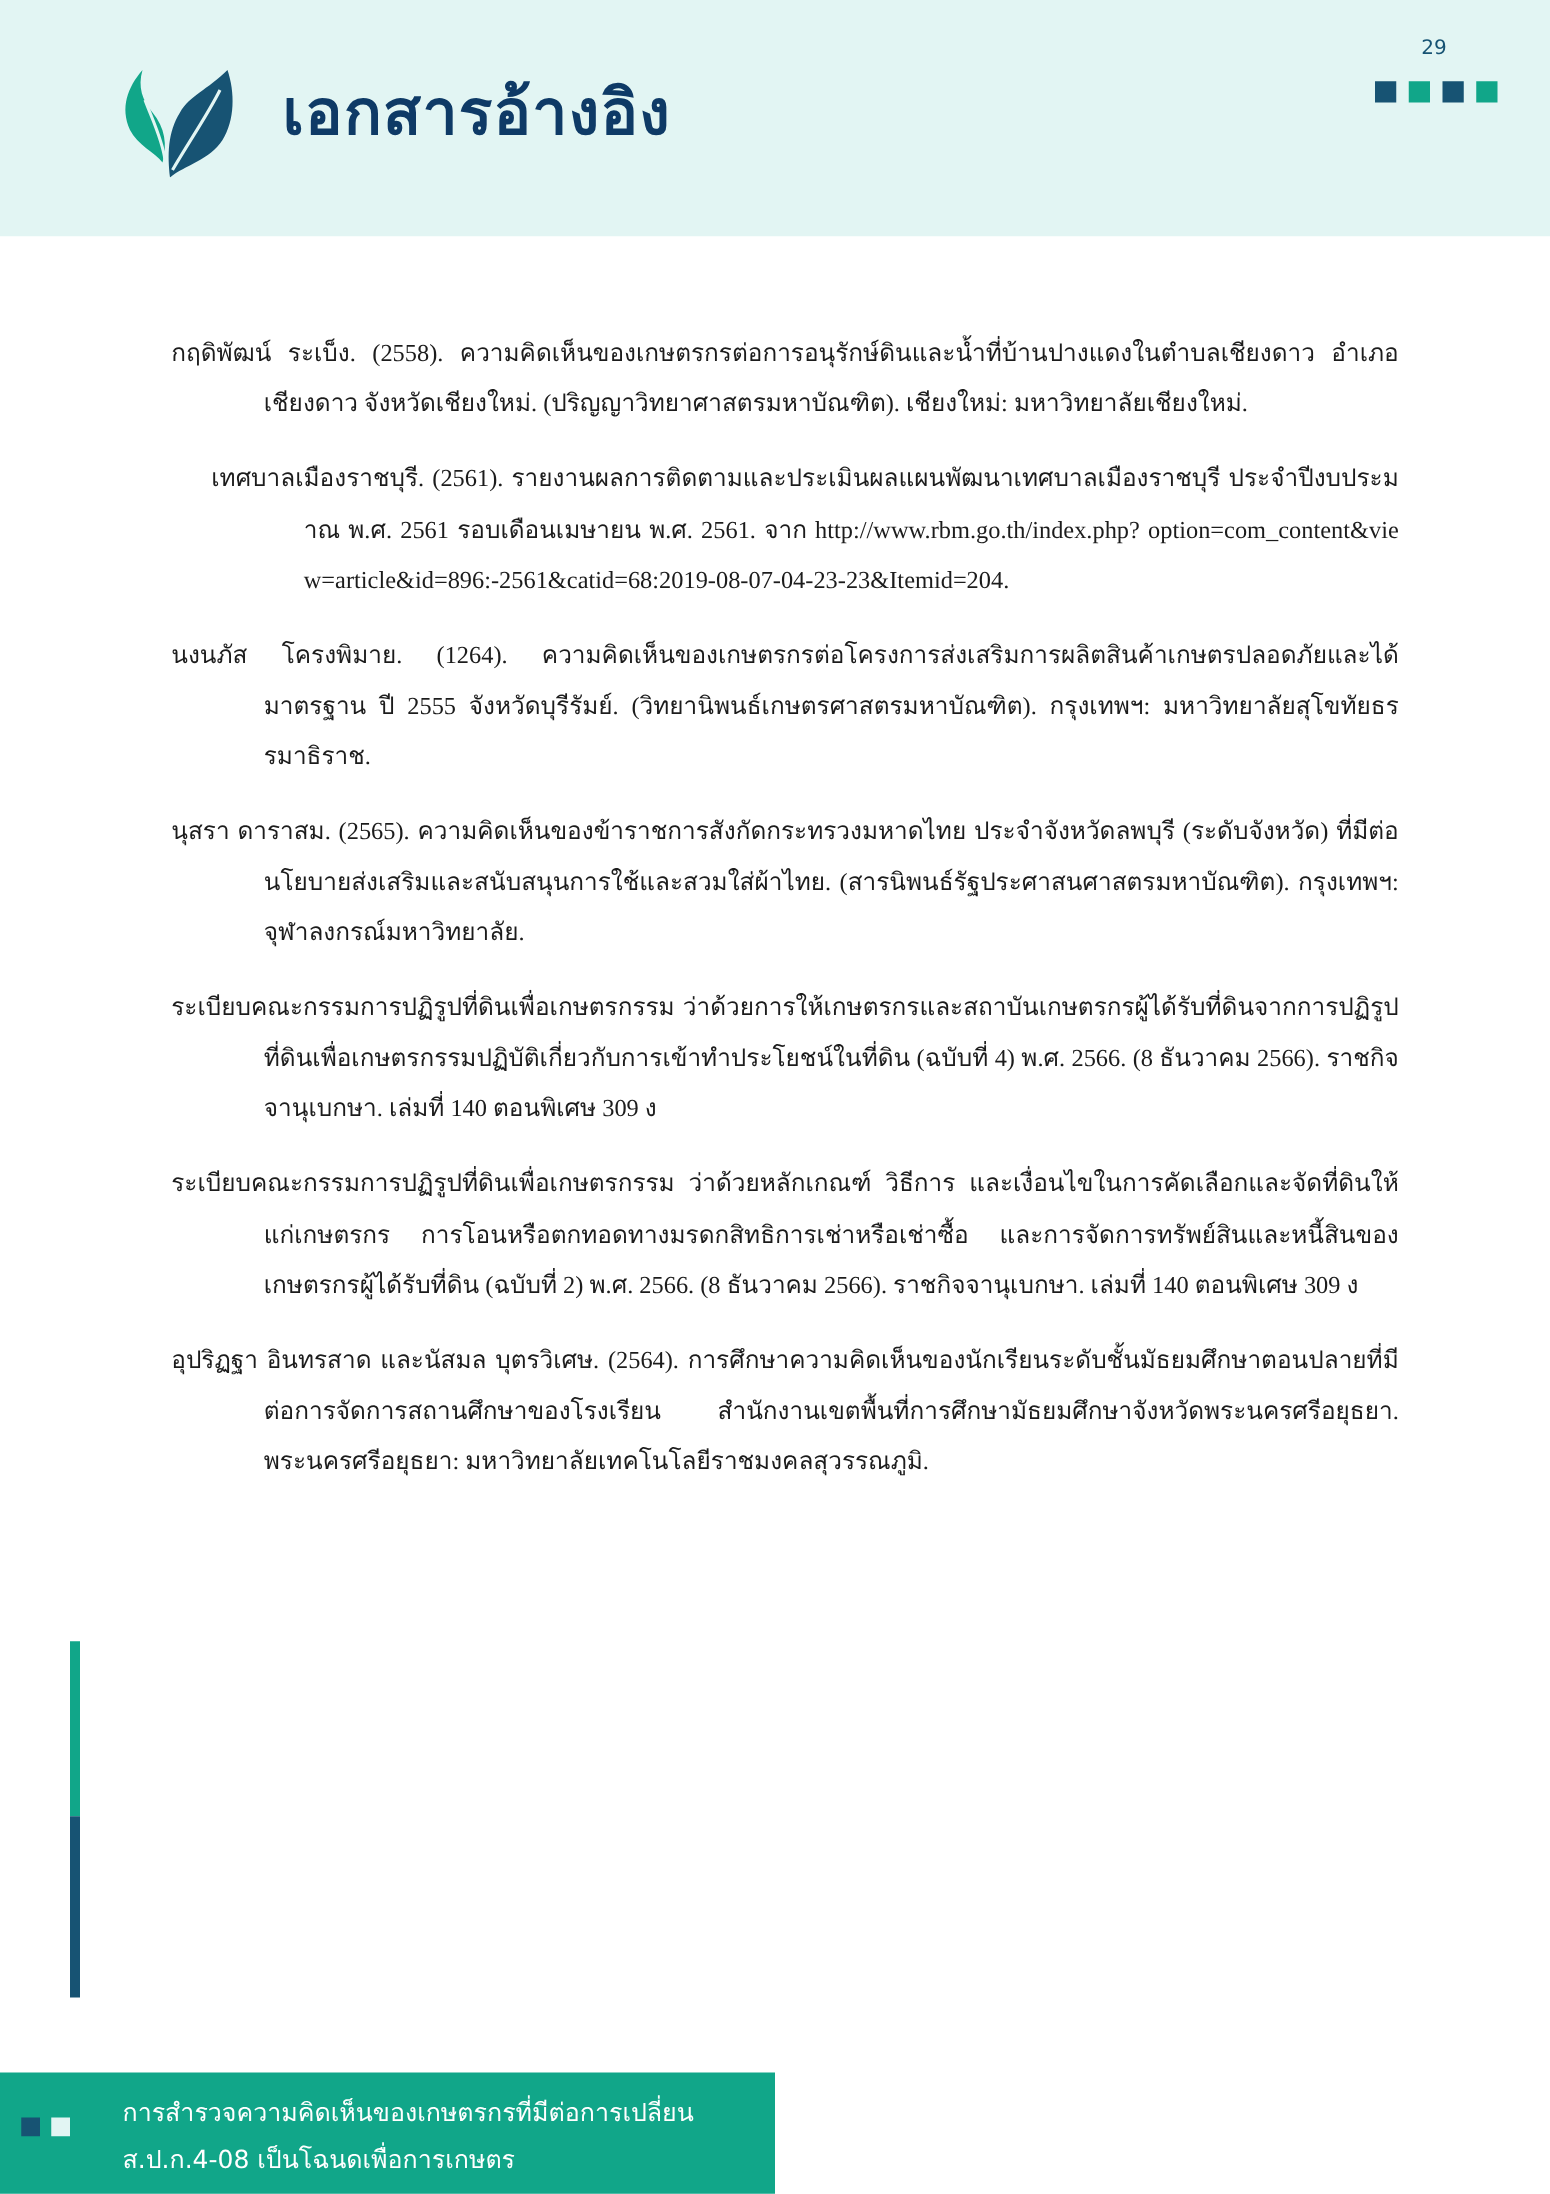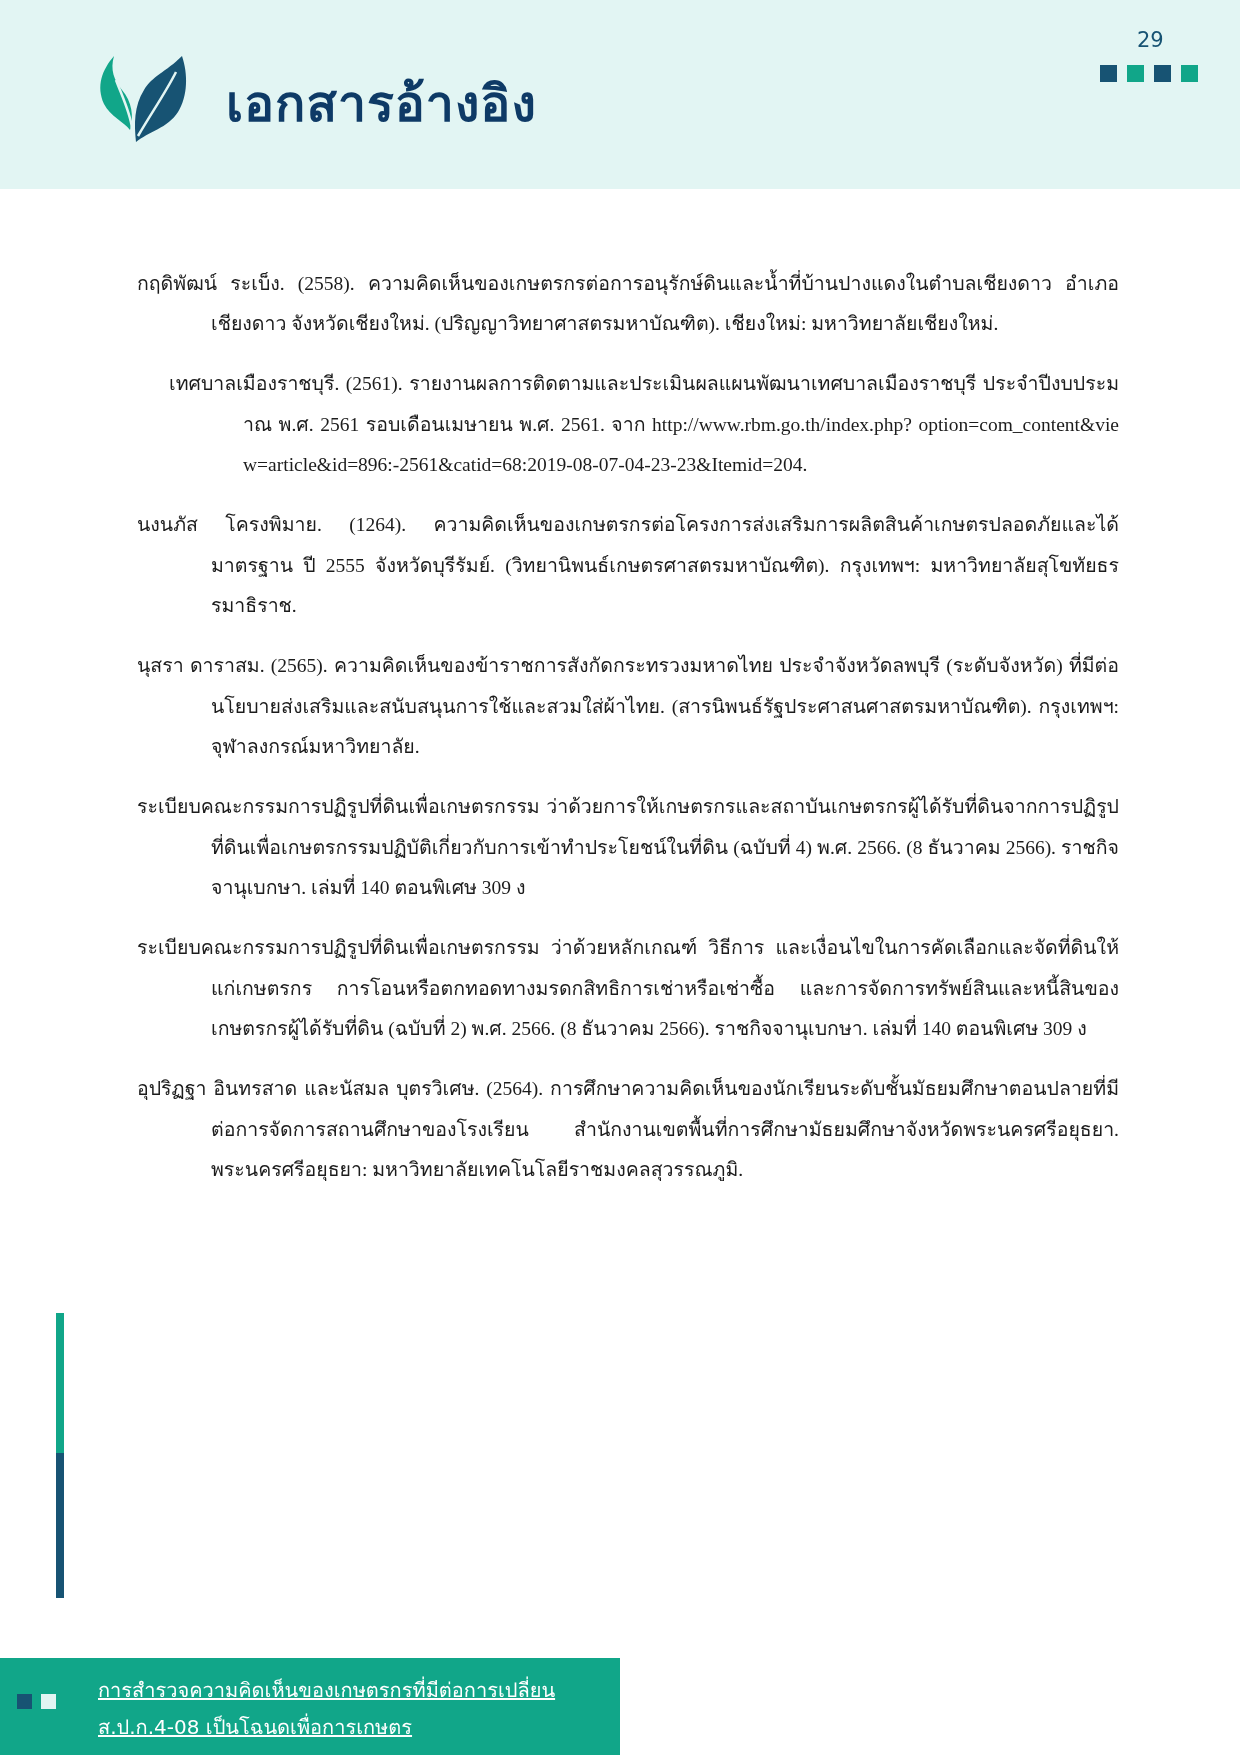--- a/index.html
+++ b/index.html
@@ -8,27 +8,27 @@
       background: #ffffff;
       font-family: "DejaVu Sans", "Liberation Sans", sans-serif;
       color: #1a1a1a;
     }
     .header {
       position: absolute; left: 0; top: 0; width: 1240px; height: 189px;
       background: #e2f5f3;
     }
     .logo { position: absolute; left: 96px; top: 56px; width: 94px; height: 86px; }
     .page-title {
-      position: absolute; left: 226px; top: 74px;
+      position: absolute; left: 226px; top: 60px;
       font-size: 50px; font-weight: bold; color: #0e3a66; letter-spacing: 1px;
       line-height: 1.2;
     }
     .page-number {
       position: absolute; left: 1137px; top: 28px;
-      font-size: 21px; color: #175373;
+      font-size: 16px; color: #175373;
     }
     .squares { position: absolute; left: 1100px; top: 65px; display: flex; gap: 10px; }
     .sq { width: 17px; height: 17px; }
     .navy { background: #175373; }
     .teal { background: #11a689; }
 
     .refs {
       position: absolute; left: 137px; top: 244px; width: 982px;
     }
     .ref {
@@ -47,21 +47,21 @@
 
     .footer {
       position: absolute; left: 0; top: 1658px; width: 620px; height: 97px;
       background: #11a689;
     }
     .footer .fsq { position: absolute; top: 36px; width: 15px; height: 15px; }
     .footer .fsq1 { left: 17px; background: #175373; }
     .footer .fsq2 { left: 41px; background: #e2f5f3; }
     .footer-text {
       position: absolute; left: 98px; top: 14px;
-      font-size: 20px; line-height: 37px; color: #ffffff; text-decoration: underline;
+      font-size: 20px; line-height: 37px; color: #ffffff;
     }
   </style>
 </head>
 <body>
 
 <div class="header">
   <svg class="logo" viewBox="0 0 94 86">
     <path d="M18 0 C 6 14, 0 30, 8 48 C 14 60, 28 66, 34 74 C 38 60, 36 46, 26 34 C 18 24, 14 14, 18 0 Z" fill="#11a689"></path>
     <path d="M20 24 C 26 40, 34 56, 36 72" stroke="#e2f5f3" stroke-width="2.5" fill="none"></path>
     <path d="M86 0 C 70 16, 56 20, 48 34 C 38 50, 38 68, 40 86 C 52 76, 72 72, 82 56 C 92 40, 92 18, 86 0 Z" fill="#175373"></path>

